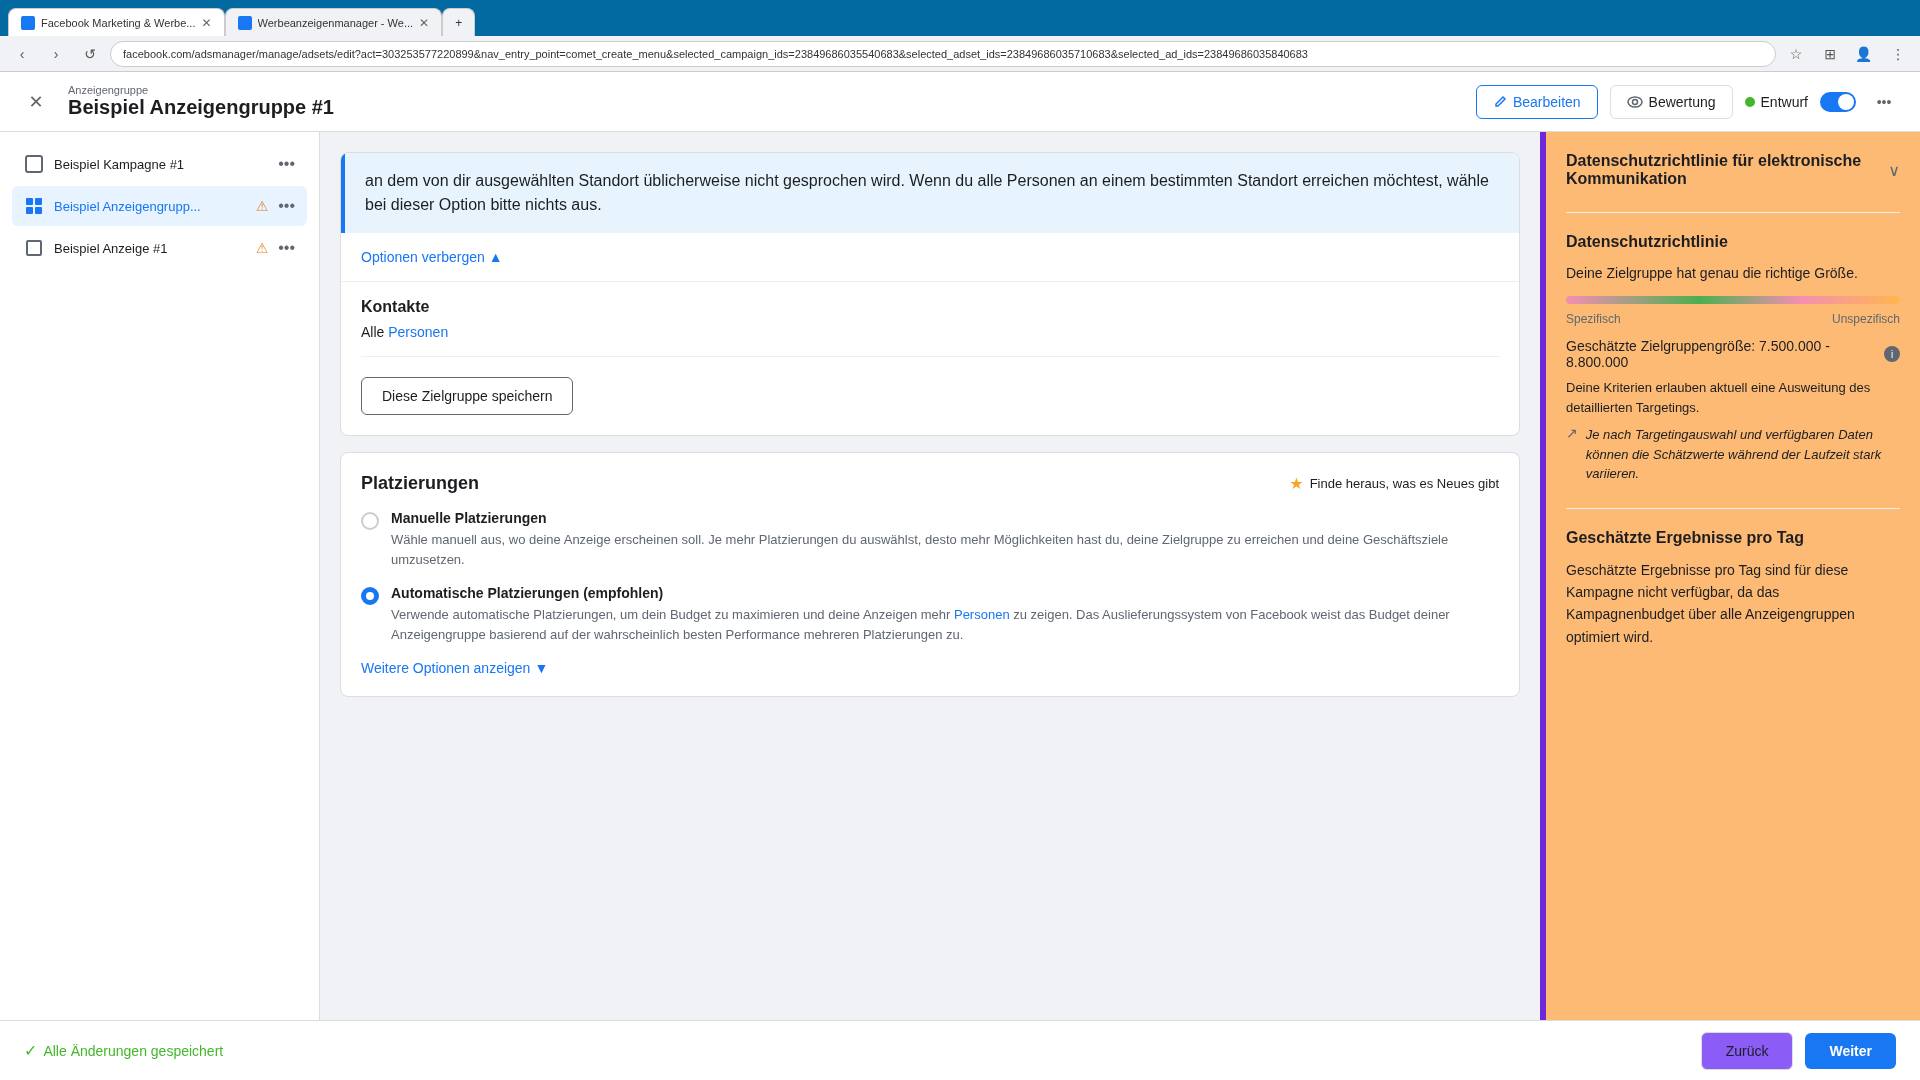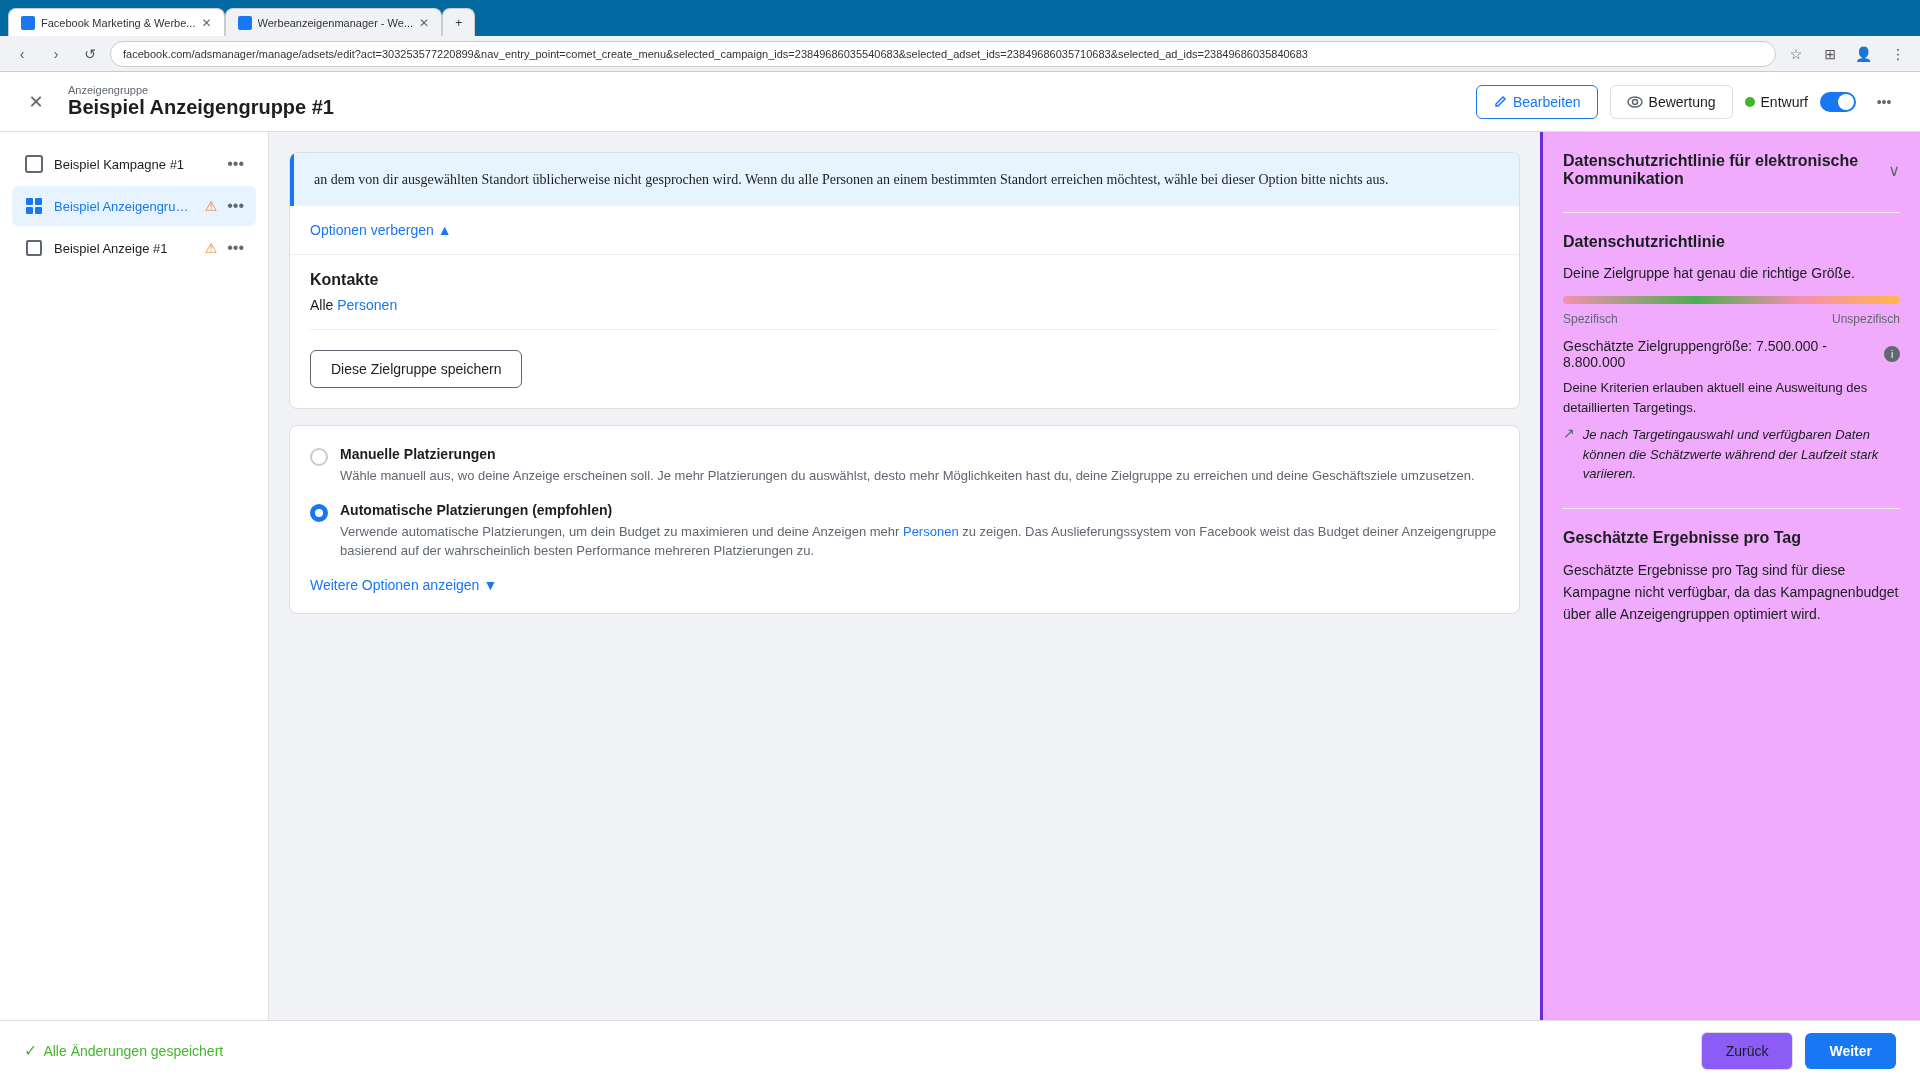--- a/index.html
+++ b/index.html
@@ -32,21 +32,21 @@
     .status-entwurf { display: flex; align-items: center; gap: 6px; font-size: 14px; color: #1c1e21; }
     .status-dot { width: 10px; height: 10px; background: #42b72a; border-radius: 50%; }
     .toggle-switch { width: 36px; height: 20px; background: #1877f2; border-radius: 10px; position: relative; cursor: pointer; }
     .toggle-thumb { width: 16px; height: 16px; background: #fff; border-radius: 50%; position: absolute; top: 2px; right: 2px; }
     .more-btn { width: 32px; height: 32px; display: flex; align-items: center; justify-content: center; cursor: pointer; color: #666; border-radius: 50%; }
 
     
     .main-content { display: flex; flex: 1; overflow: hidden; }
 
     
-    .sidebar { width: 269px; background: #fff; border-right: 1px solid #ddd; padding: 12px; flex-shrink: 0; overflow-y: auto; }
+    .sidebar { width: 320px; background: #fff; border-right: 1px solid #ddd; padding: 12px; flex-shrink: 0; overflow-y: auto; }
     .sidebar-item { display: flex; align-items: center; padding: 10px 12px; border-radius: 6px; cursor: pointer; gap: 10px; margin-bottom: 2px; }
     .sidebar-item.active { background: #e7f3ff; }
     .sidebar-icon { width: 20px; height: 20px; display: flex; align-items: center; justify-content: center; flex-shrink: 0; }
     .sidebar-icon-campaign { width: 18px; height: 18px; border: 2px solid #606770; border-radius: 3px; }
     .sidebar-icon-adgroup { display: grid; grid-template-columns: 1fr 1fr; gap: 2px; width: 16px; height: 16px; }
     .sidebar-icon-adgroup div { background: #1877f2; border-radius: 1px; }
     .sidebar-icon-ad { width: 16px; height: 16px; border: 2px solid #606770; border-radius: 2px; }
     .sidebar-item-label { flex: 1; font-size: 13px; color: #1c1e21; white-space: nowrap; overflow: hidden; text-overflow: ellipsis; }
     .sidebar-item.active .sidebar-item-label { color: #1877f2; font-weight: 500; }
     .warning-icon { color: #e67e22; font-size: 14px; }
@@ -83,21 +83,21 @@
     .radio-btn { width: 18px; height: 18px; border-radius: 50%; border: 2px solid #ccc; flex-shrink: 0; margin-top: 2px; position: relative; }
     .radio-btn.checked { border-color: #1877f2; background: #1877f2; }
     .radio-btn.checked::after { content: ''; width: 8px; height: 8px; background: #fff; border-radius: 50%; position: absolute; top: 50%; left: 50%; transform: translate(-50%, -50%); }
     .radio-content h4 { font-size: 14px; font-weight: 600; margin-bottom: 4px; }
     .radio-content p { font-size: 13px; color: #606770; line-height: 1.5; }
     .radio-content p a { color: #1877f2; text-decoration: none; }
 
     .weitere-optionen { color: #1877f2; font-size: 14px; cursor: pointer; display: flex; align-items: center; gap: 4px; }
 
     
-    .right-panel { width: 380px; background: #f0abfc; border-left: 3px solid #6d28d9; padding: 20px; overflow-y: auto; flex-shrink: 0; }
+    .right-panel { width: 380px; background: #fdba74; border-left: 6px solid #6d28d9; padding: 20px; overflow-y: auto; flex-shrink: 0; }
     .right-section { margin-bottom: 24px; }
     .right-section-header { display: flex; align-items: center; justify-content: space-between; margin-bottom: 12px; }
     .right-section-title { font-size: 16px; font-weight: 700; }
     .expand-btn { color: #606770; font-size: 16px; cursor: pointer; }
 
     .audience-quality-text { font-size: 14px; color: #1c1e21; margin-bottom: 12px; line-height: 1.5; }
 
     
     .scale-bar { height: 8px; border-radius: 4px; background: linear-gradient(to right, #f48fb1 0%, #4caf50 40%, #f48fb1 70%, #ffb74d 100%); margin-bottom: 8px; position: relative; overflow: visible; }
     .scale-labels { display: flex; justify-content: space-between; }
@@ -220,21 +220,21 @@
         <span class="sidebar-item-label">Beispiel Anzeige #1</span>
         <span class="warning-icon">⚠</span>
         <span class="sidebar-more">•••</span>
       </div>
     </div>
 
     <div class="center-content">
 
       <div class="content-card">
         <div style="background:#e8f4fd; border-left: 4px solid #1877f2; padding: 16px 20px;">
-          <p style="font-size:14px;color:#1c1e21;line-height:1.5;font-family:Liberation Serif, serif;">an dem von dir ausgewählten Standort üblicherweise nicht gesprochen wird. Wenn du alle Personen an einem bestimmten Standort erreichen möchtest, wähle bei dieser Option bitte nichts aus.</p>
+          <p style="font-size:16px;color:#1c1e21;line-height:1.5;">an dem von dir ausgewählten Standort üblicherweise nicht gesprochen wird. Wenn du alle Personen an einem bestimmten Standort erreichen möchtest, wähle bei dieser Option bitte nichts aus.</p>
         </div>
         <div class="options-toggle">
           <a href="#" style="color:#1877f2;font-size:14px;text-decoration:none;display:flex;align-items:center;gap:4px;">
             <span>Optionen verbergen</span>
             <span>▲</span>
           </a>
         </div>
         <div class="kontakte-section">
           <h3>Kontakte</h3>
           <p>
@@ -242,20 +242,27 @@
           </p>
         </div>
         <div class="divider"></div>
         <div class="save-section">
           <button class="btn-save-audience">Diese Zielgruppe speichern</button>
         </div>
       </div>
 
       <div class="content-card">
         <div class="platzierungen-section">
+          <div class="platzierungen-header">
+            <h2>Platzierungen</h2>
+            <div class="discover-link">
+              <span class="star-icon">★</span>
+              <span>Finde heraus, was es Neues gibt</span>
+            </div>
+          </div>
 
           <div class="radio-option">
             <div class="radio-btn"></div>
             <div class="radio-content">
               <h4>Manuelle Platzierungen</h4>
               <p>Wähle manuell aus, wo deine Anzeige erscheinen soll. Je mehr Platzierungen du auswählst, desto mehr Möglichkeiten hast du, deine Zielgruppe zu erreichen und deine Geschäftsziele umzusetzen.</p>
             </div>
           </div>
 
           <div class="radio-option">

